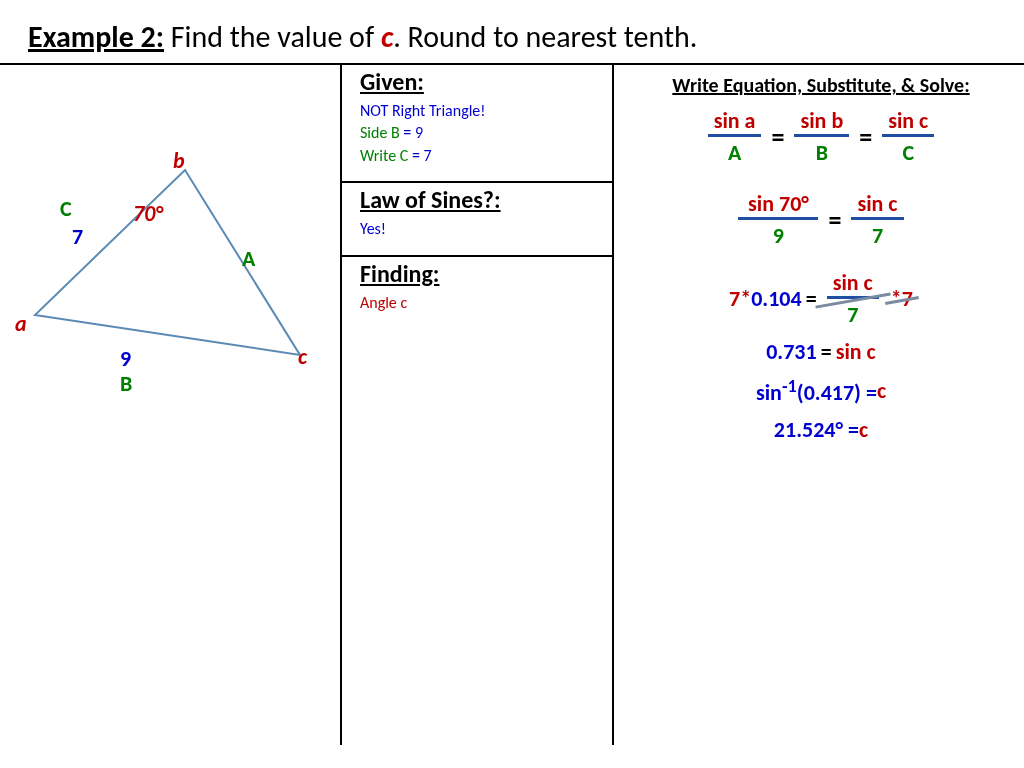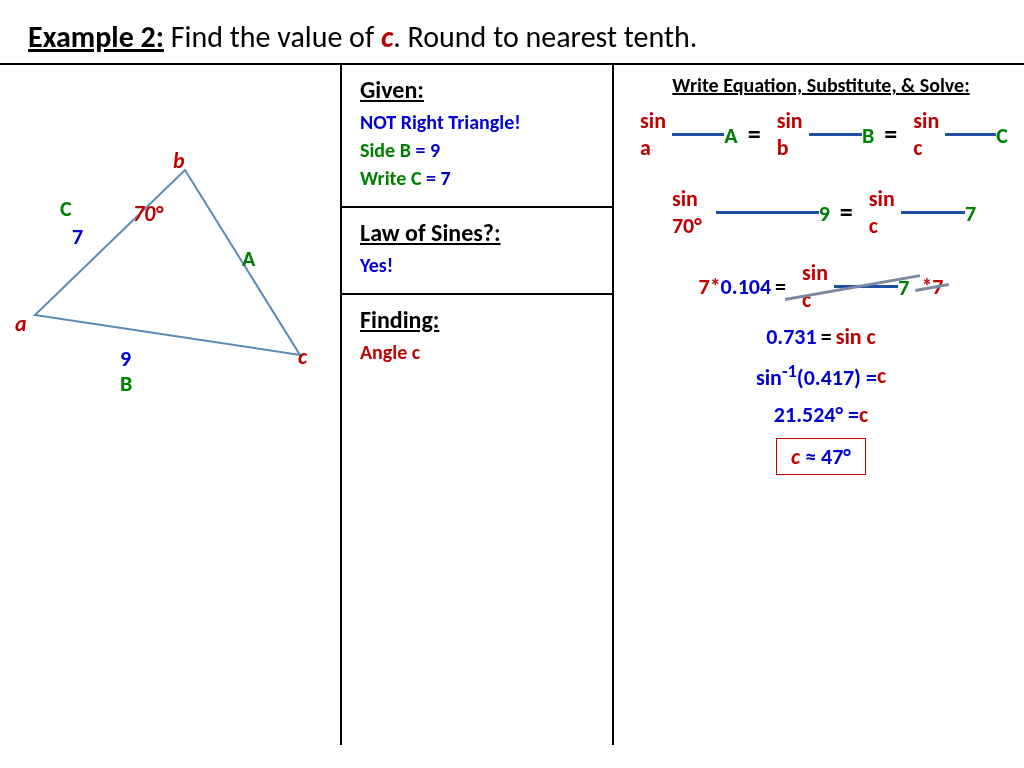--- a/index.html
+++ b/index.html
@@ -4,30 +4,30 @@
 <style>
   body{margin:0;font-family:Calibri,Arial,sans-serif;background:#fff;width:1024px;height:768px;overflow:hidden}
   .title{padding:18px 0 8px 28px;font-size:30px}
   .title .ex{font-weight:bold;text-decoration:underline}
   .title .c{font-style:italic;font-weight:bold;color:#c00000}
   .grid{display:flex;border-top:2px solid #000;height:680px}
   .col{border-right:2px solid #000}
   .col1{width:340px;position:relative}
   .col2{width:270px}
   .col3{flex:1;padding:8px 10px 0 14px}
-  .sec{border-bottom:2px solid #000;padding:10px 14px 14px 18px}
+  .sec{border-bottom:2px solid #000;padding:2px 14px 14px 18px}
   .sec:last-child{border-bottom:none}
   .hd{font-weight:bold;text-decoration:underline;font-size:24px;margin-bottom:4px}
-  .ln{font-weight:bold;font-size:20px;line-height:1.4}
+  .ln{font-weight:normal;font-size:16px;line-height:1.4}
   .blue{color:#0000d0}
   .red{color:#c00000}
   .green{color:#008000}
   .col3 .hd{font-size:20px;text-align:center}
   .row{display:flex;align-items:center;justify-content:center;font-weight:bold;font-size:22px;margin:10px 0}
-  .frac{display:inline-flex;align-items:center;margin:0 6px}
+  .frac{display:inline-flex;flex-direction:column;align-items:center;margin:0 6px}
   .frac .top{color:#c00000;padding:0 6px}
   .frac .bar{border-top:3px solid #1f4ea3;width:100%;min-width:50px}
   .frac .bot{color:#008000;padding-top:2px}
   .eq{color:#000;font-size:26px;margin:0 4px}
   .box{border:1.5px solid #c00000;padding:4px 14px;font-weight:bold}
   .cancel{position:relative;display:inline-block}
   .cancel::after{content:"";position:absolute;left:-6px;right:-6px;top:50%;border-top:3px solid #7a8aa0;transform:rotate(-10deg)}
   svg{position:absolute;top:30px;left:0}
   .lbl{position:absolute;font-weight:bold;font-size:22px}
 </style>
@@ -123,18 +123,15 @@
         <span class="red">sin c</span>
     </div>
     <div class="row">
       <span class="blue"><span>sin</span><sup>-1</sup><span>(0.417) = </span></span>
         <span class="red">c</span>
     </div>
     <div class="row">
       <span class="blue">21.524° = </span>
         <span class="red">c</span>
     </div>
-    <div class="row">
-      <span class="box"><span class="red" style="font-style:italic">c</span><span class="blue">  ≈   47°</span></span>
-    </div>
   </div>
 
 </div>
 
 </body></html>

